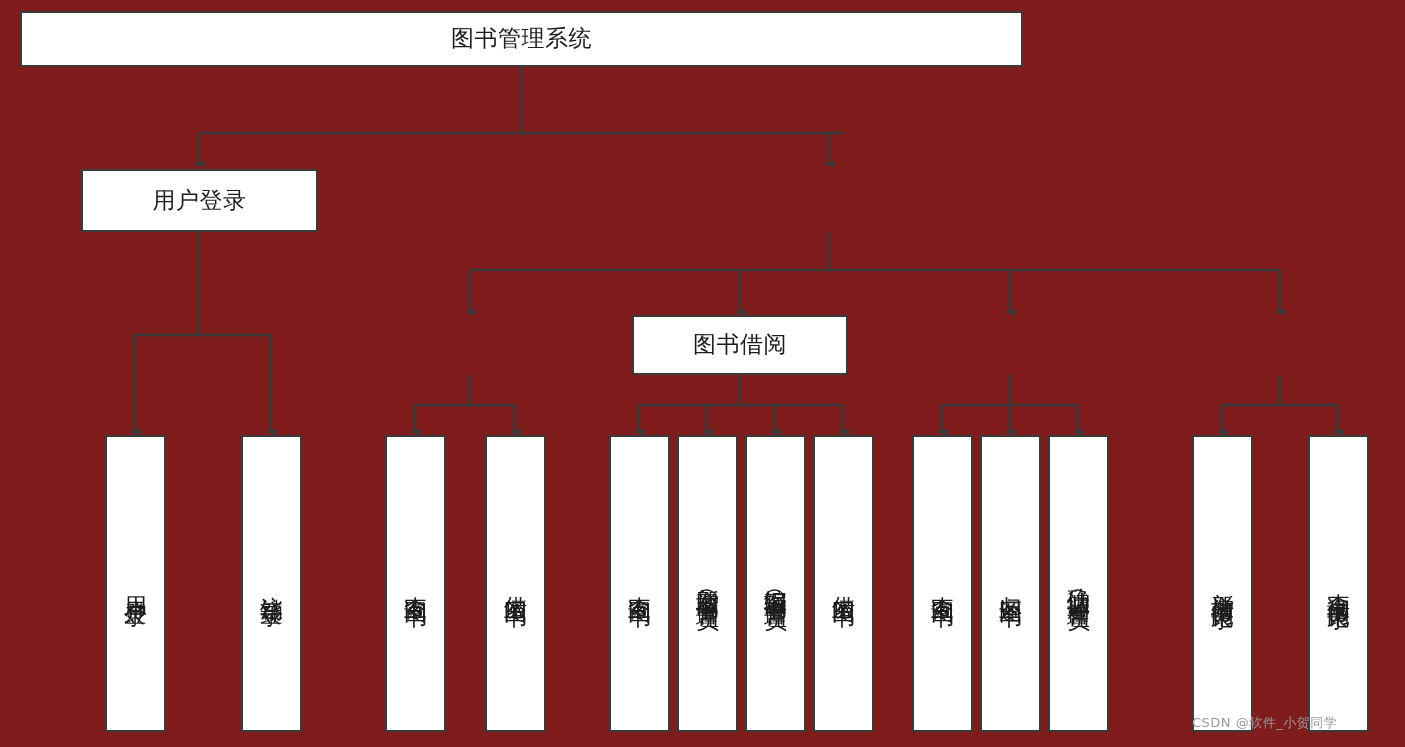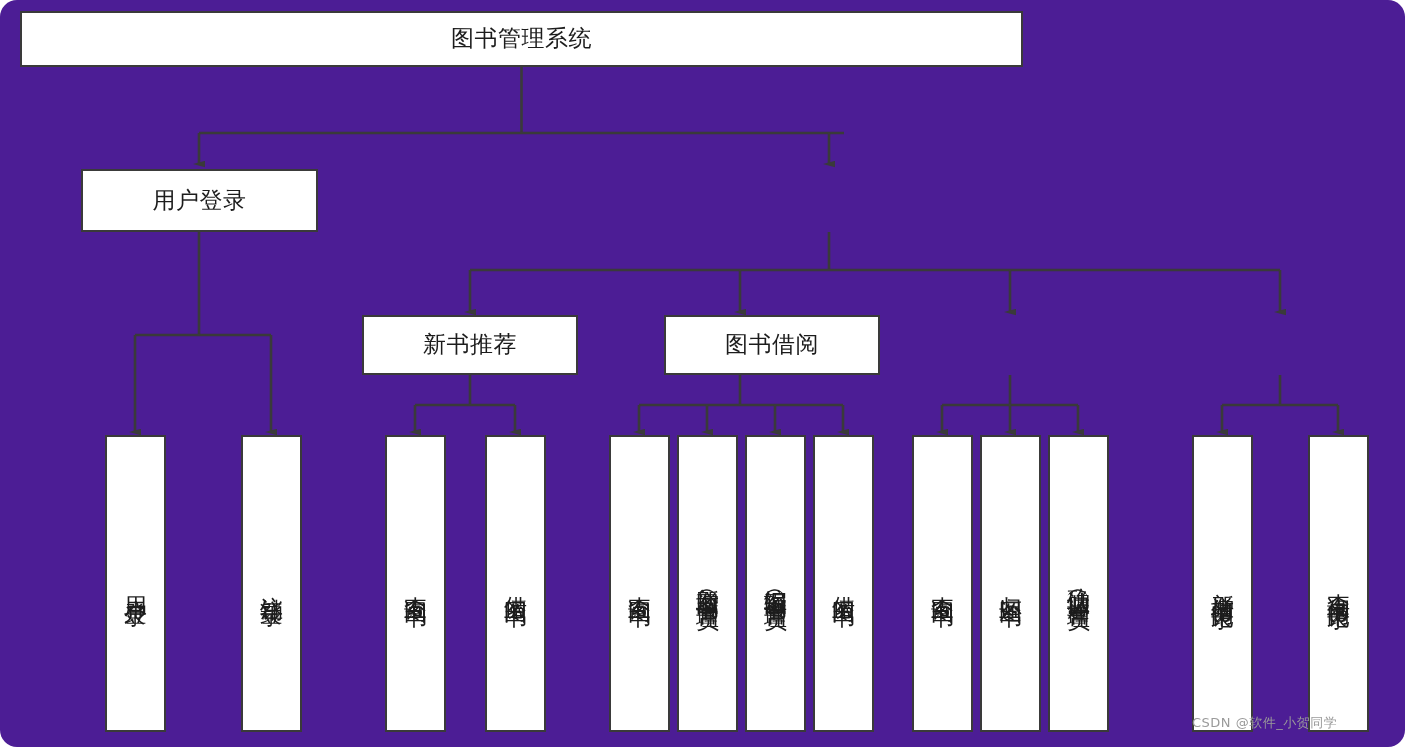--- a/index.html
+++ b/index.html
@@ -7,23 +7,22 @@
     padding: 0;
     background: #ffffff;
   }
   body {
     font-family: "DejaVu Sans", "Liberation Sans", sans-serif;
   }
   #diagram-root {
     position: relative;
     width: 1405px;
     height: 747px;
-    background: #4c1d95;
+    background: #7f1d1d;
     overflow: hidden;
-    border-radius: 17px;
   }
   #edges-layer {
     position: absolute;
     left: 0;
     top: 0;
     width: 1405px;
     height: 747px;
     pointer-events: none;
   }
   .node {
@@ -113,24 +112,21 @@
   </svg>
 
   <div class="node node-h" style="left:20px; top:11px; width:1003px; height:56px;">
     <span>图书管理系统</span>
   </div>
 
   <div class="node node-h" style="left:81px; top:169px; width:237px; height:63px;">
     <span>用户登录</span>
   </div>
 
-  <div class="node node-h" style="left:362px; top:315px; width:216px; height:60px;">
-    <span>新书推荐</span>
-  </div>
-  <div class="node node-h" style="left:632px; top:315px; width:216px; height:60px;margin-left:32px;">
+  <div class="node node-h" style="left:632px; top:315px; width:216px; height:60px;">
     <span>图书借阅</span>
   </div>
 
   <div class="node node-v" style="left:105px; top:435px; width:61px; height:297px;">
     <span>用户登录</span>
   </div>
   <div class="node node-v" style="left:241px; top:435px; width:61px; height:297px;">
     <span>注销登录</span>
   </div>
 

